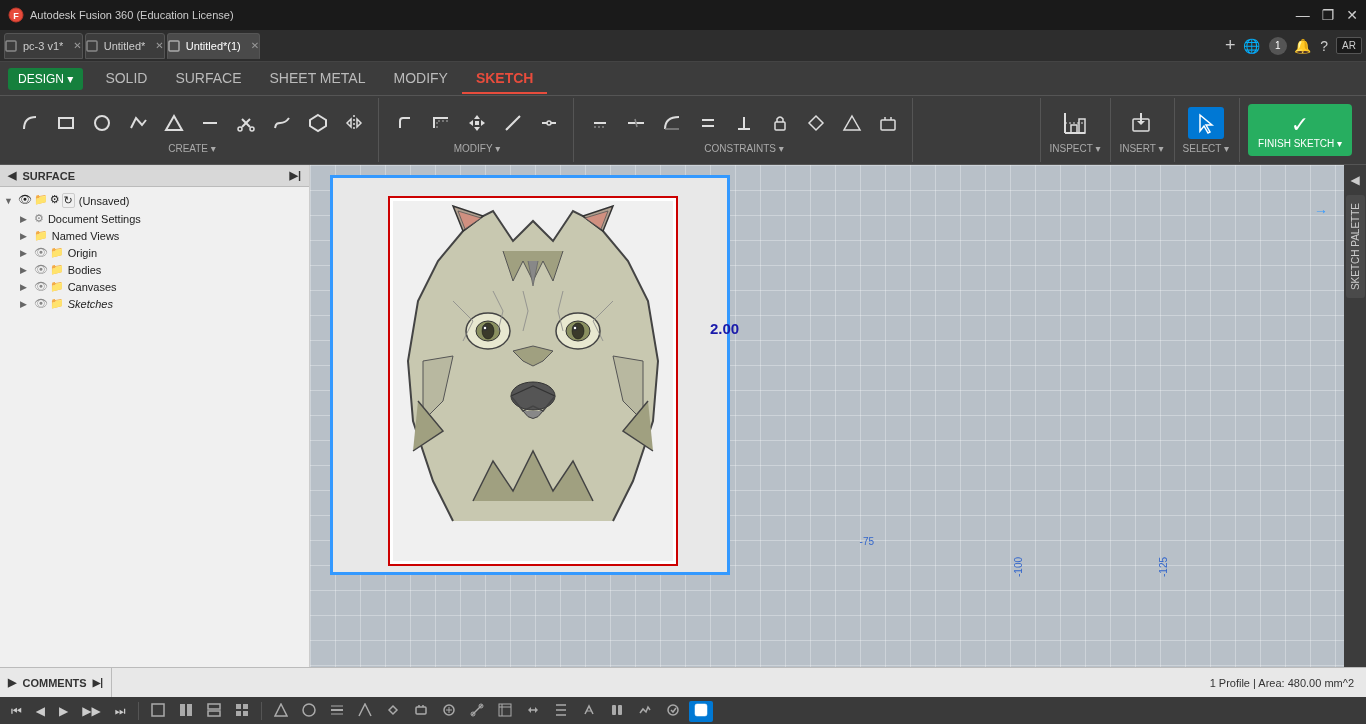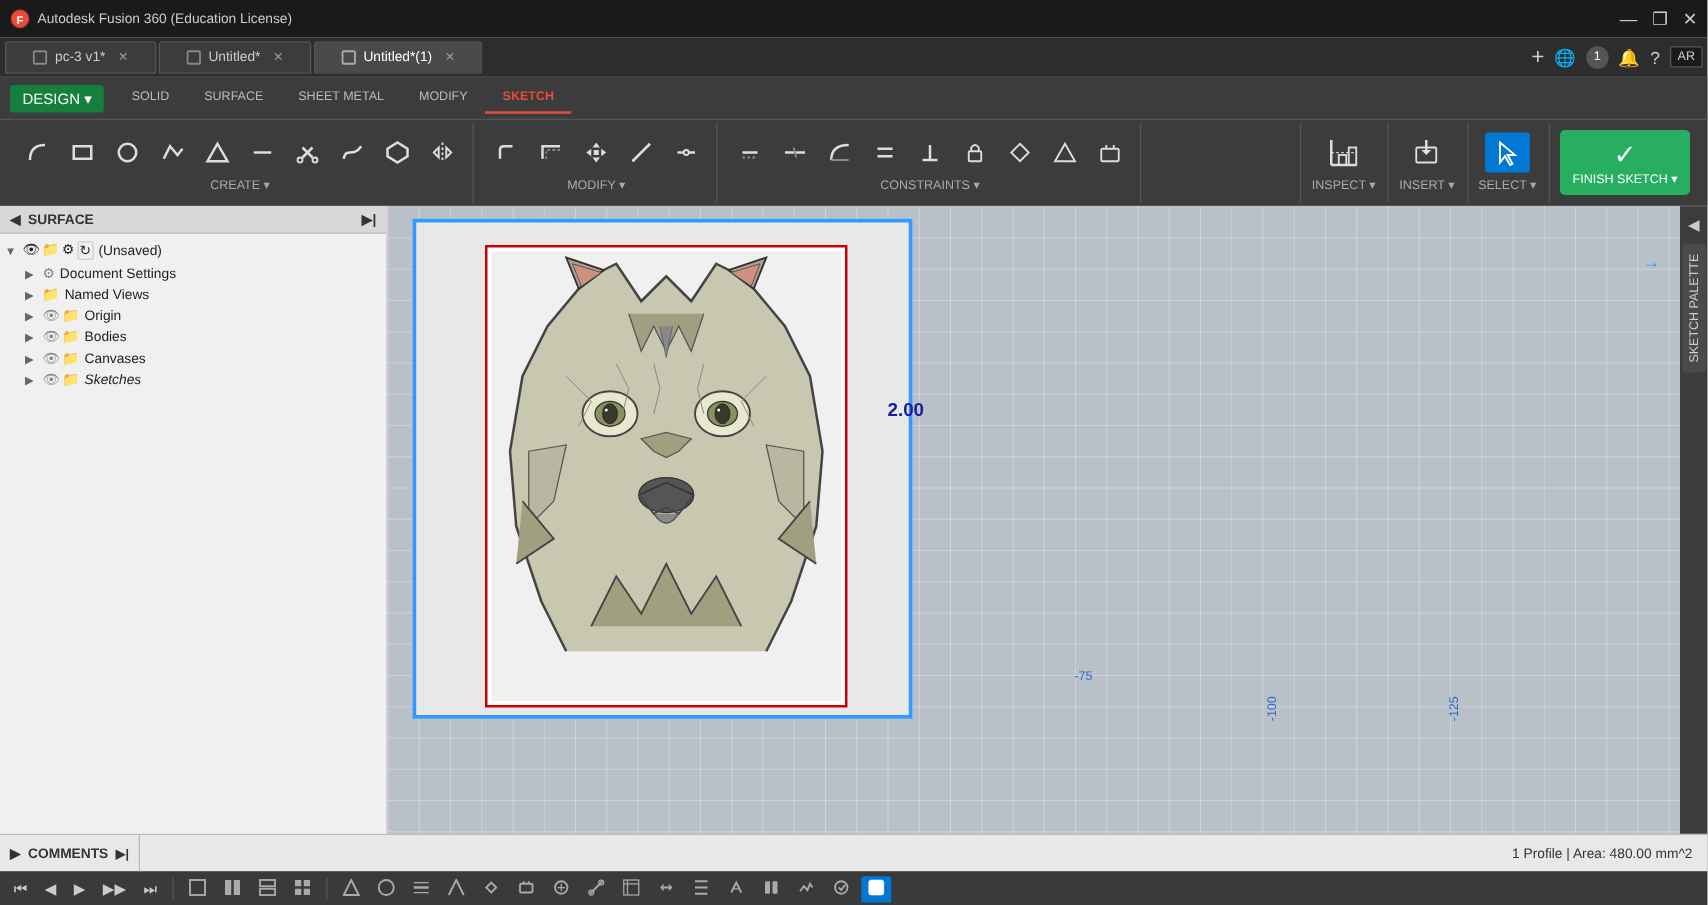--- a/index.html
+++ b/index.html
@@ -16,21 +16,21 @@
     #title-bar-right span { cursor: pointer; }
 
     
     #tab-bar {
       display: flex; align-items: center;
       background: #2d2d2d; height: 32px; padding: 0 4px;
       border-bottom: 1px solid #444;
     }
     .tab {
       display: flex; align-items: center; gap: 6px;
-      background: #3c3c3c; color: #ccc; height: 26px; padding: 0 21px;
+      background: #3c3c3c; color: #ccc; height: 26px; padding: 0 0;
       border-radius: 3px 3px 0 0; font-size: 11px; cursor: pointer;
       border: 1px solid #555; margin-right: 2px; white-space: nowrap;
     }
     .tab.active { background: #4a4a4a; color: #fff; border-bottom-color: #4a4a4a; }
     .tab-close { font-size: 10px; color: #999; cursor: pointer; margin-left: 4px; }
     #tab-bar-actions { display: flex; align-items: center; gap: 8px; margin-left: auto; color: #ccc; font-size: 16px; }
 
     
     #toolbar-area {
       background: #3c3c3c; border-bottom: 1px solid #555;
@@ -41,21 +41,21 @@
       border-bottom: 1px solid #555;
     }
     #design-btn {
       background: #15803d; color: #fff; padding: 4px 10px; border-radius: 3px;
       cursor: pointer; font-size: 12px; display: flex; align-items: center; gap: 4px;
     }
     #module-tabs {
       display: flex; align-items: center; gap: 0;
     }
     .module-tab {
-      color: #bbb; padding: 6px 14px; cursor: pointer; font-size: 10px;
+      color: #bbb; padding: 6px 14px; cursor: pointer; font-size: 14px;
       border-bottom: 2px solid transparent;
     }
     .module-tab.sketch-active { color: #e74c3c; border-bottom: 2px solid #e74c3c; font-weight: bold; }
 
     #toolbar-row {
       display: flex; align-items: center; height: 68px;
       background: #3c3c3c; padding: 0 6px; gap: 2px;
     }
     .toolbar-group {
       display: flex; flex-direction: column; align-items: center;

